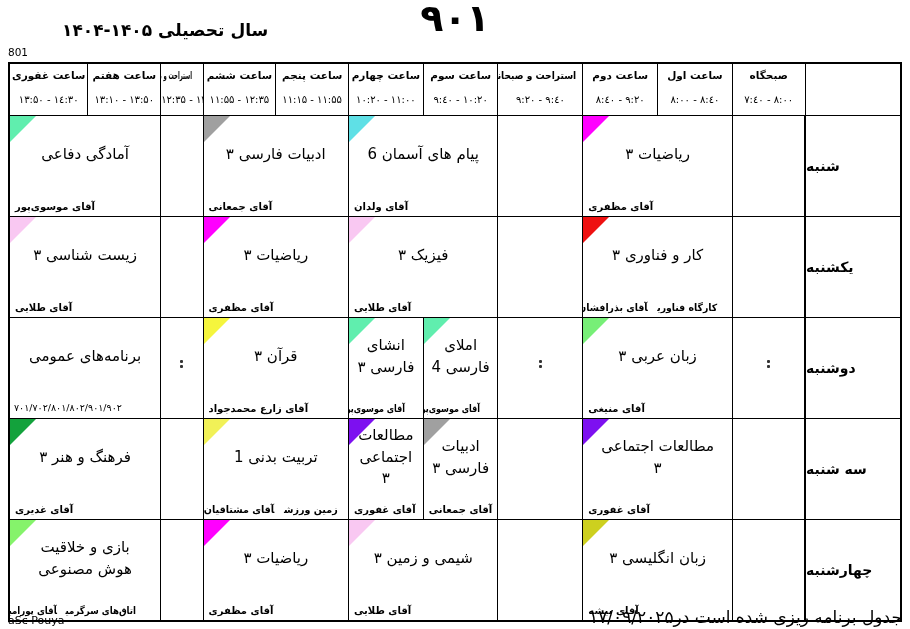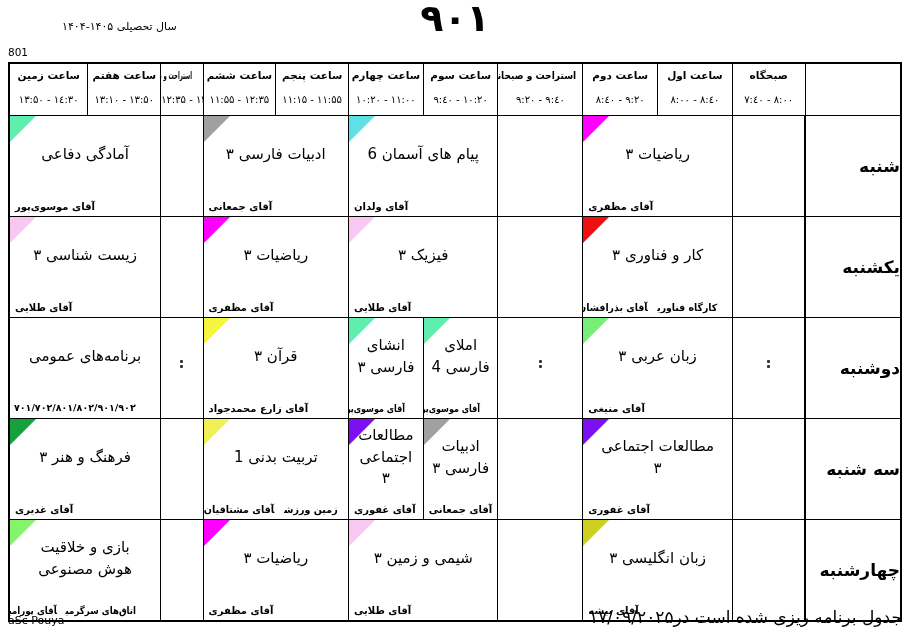--- a/index.html
+++ b/index.html
@@ -4,38 +4,38 @@
 <style>
   *{margin:0;padding:0;box-sizing:border-box}
   html,body{background:#fff}
   body{width:910px;height:629px;overflow:hidden;font-family:"DejaVu Sans",sans-serif;color:#000}
   .page{position:relative;width:910px;height:629px;direction:rtl}
 
   
   .topbar{position:relative;height:62px}
   .school-name{position:absolute;right:10px;top:20px;font-size:14.5px;font-weight:bold;white-space:nowrap}
   .class-title{position:absolute;left:50%;top:-4px;transform:translateX(-50%);font-size:38px;font-weight:bold}
-  .school-year{position:absolute;left:62px;top:20px;font-size:11px;font-weight:normal;white-space:nowrap}
+  .school-year{position:absolute;left:62px;top:20px;font-size:17px;font-weight:bold;white-space:nowrap}
   .class-code{position:absolute;left:8px;top:46px;font-size:10.5px;direction:ltr}
 
   
   table{border-collapse:collapse;table-layout:fixed;width:894px;margin:0 8px;border:2px solid #000;background:#fff}
   th,td{border:1px solid #000;padding:0}
   thead th{height:52px;vertical-align:top;font-weight:bold;overflow:hidden}
   .hlabel{font-size:10.5px;font-weight:bold;margin-top:5px;white-space:nowrap;text-align:center}
   .htime{font-size:10px;font-weight:normal;margin-top:13px;direction:ltr;white-space:nowrap;text-align:center}
   tbody tr{height:100px}
-  td.day{vertical-align:middle;text-align:right;font-size:17px;font-weight:bold;border-left:2px solid #000}
+  td.day{vertical-align:middle;text-align:left;font-size:14px;font-weight:bold;border-left:2px solid #000}
   .cellwrap{position:relative;height:100px;width:100%;overflow:hidden}
   .corner{position:absolute;top:0;left:0;width:0;height:0;border-top:26px solid transparent;border-right:26px solid transparent}
   .subject{position:absolute;top:0;bottom:22px;left:2px;right:2px;display:flex;align-items:center;justify-content:center;
            text-align:center;font-size:15px;font-weight:normal;line-height:1.45;white-space:pre-line}
   .crew{position:absolute;bottom:4px;left:5px;right:5px;font-size:10px;font-weight:bold;text-align:left;white-space:nowrap}
   .crew .room{margin-left:10px}
-  .roster{position:absolute;bottom:5px;left:4px;right:4px;font-size:9.5px;font-weight:bold;text-align:left;direction:ltr;white-space:nowrap}
+  .roster{position:absolute;bottom:5px;left:4px;right:4px;font-size:9.5px;font-weight:normal;text-align:left;direction:ltr;white-space:nowrap}
   .tinymark{width:3px;height:3px;background:#333;border-radius:1px;margin:42px auto 0;box-shadow:0 5px 0 #333}
 
   
   .f-right{position:absolute;right:8px;bottom:2px;font-size:17px;white-space:nowrap}
   .f-left{position:absolute;left:8px;bottom:2px;font-size:11px;direction:ltr;white-space:nowrap}
 </style>
 </head>
 <body>
 
 <div class="page">
@@ -100,21 +100,21 @@
           </th>
           <th>
             <div class="hlabel" style="transform-origin: center top; transform: scaleX(0.5);">استراحت و نماز</div>
             <div class="htime">۱۲:۳۵ - ۱۳:۱۰</div>
           </th>
           <th>
             <div class="hlabel">ساعت هفتم</div>
             <div class="htime">۱۳:۱۰ - ۱۳:۵۰</div>
           </th>
           <th>
-            <div class="hlabel">ساعت زمین</div>
+            <div class="hlabel">ساعت غفوری</div>
             <div class="htime">۱۳:۵۰ - ۱٤:۳۰</div>
           </th>
         </tr>
     </thead>
     <tbody id="table-body">
         <tr>
           <td class="day">شنبه</td>
           <td colspan="1">
             <div class="cellwrap"></div>
           </td>

